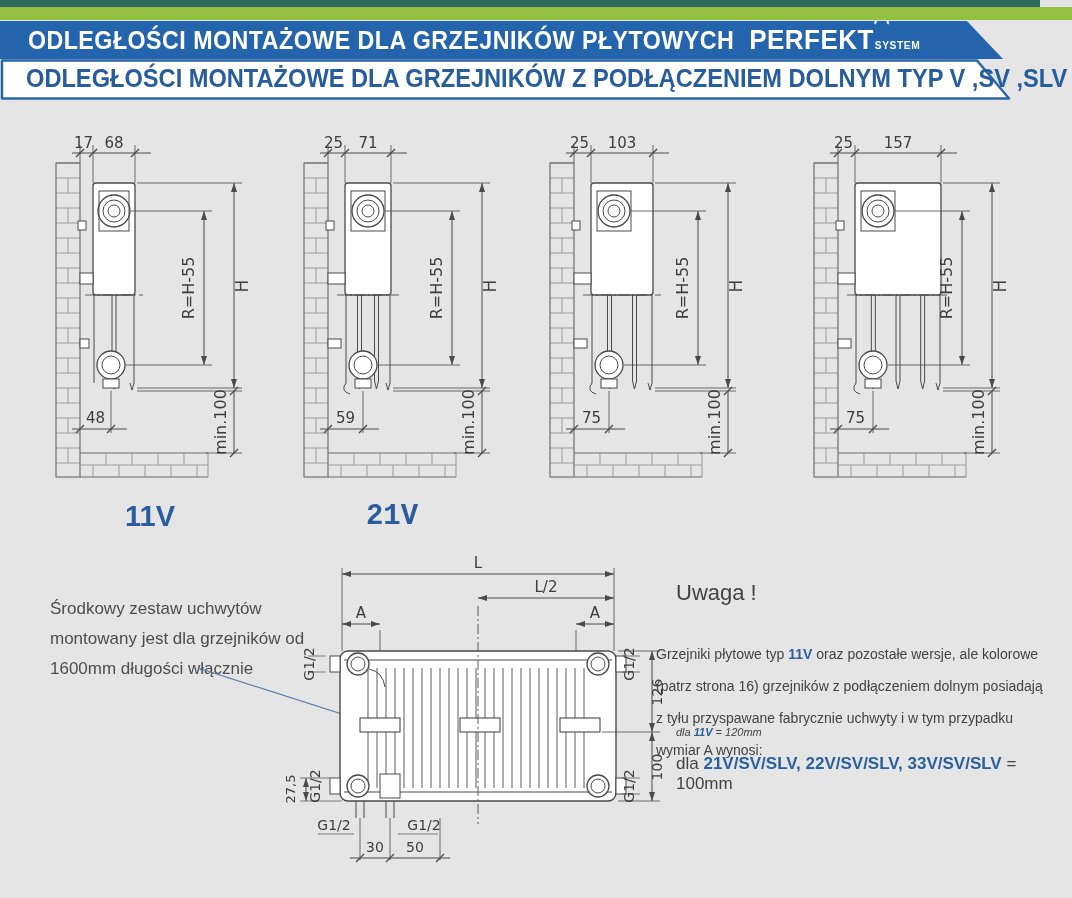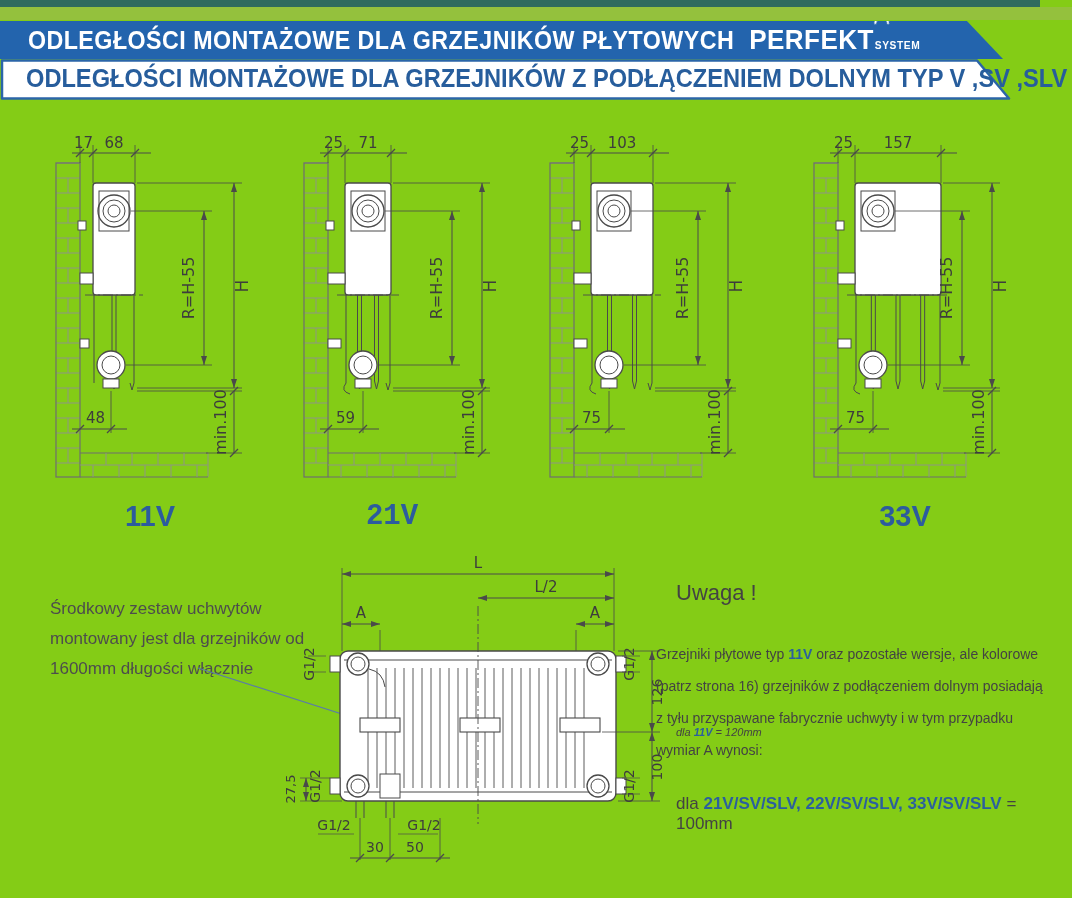--- a/index.html
+++ b/index.html
@@ -1,16 +1,16 @@
 <!DOCTYPE html>
 <html><head>
 <meta charset="utf-8">
 <style>
   html,body{margin:0;padding:0;background:#fff;}
-  .page{position:relative;width:1072px;height:898px;background:#84cc16;overflow:hidden;
+  .page{position:relative;width:1072px;height:898px;background:#e5e5e5;overflow:hidden;
         font-family:"Liberation Sans",sans-serif;}
   
   .bar-teal{position:absolute;left:0;top:0;width:1040px;height:7px;background:#2f6b5e;}
   .bar-green{position:absolute;left:0;top:7px;width:1072px;height:13px;background:#94c13d;}
   .banner1{position:absolute;left:0;top:21px;width:1003px;height:38px;background:#2364ad;
            clip-path:polygon(0 0,96.4% 0,100% 100%,0 100%);
            display:flex;align-items:center;}
   .banner1-inner{display:flex;align-items:baseline;gap:16px;padding-left:30px;
            transform:scaleX(.93);transform-origin:left center;white-space:nowrap;}
   .b1-text{color:#fff;font-weight:bold;font-size:25px;letter-spacing:.5px;}
@@ -34,21 +34,21 @@
   .note-left{position:absolute;left:50px;top:594px;width:268px;font-size:17px;
            color:#4d4d4d;line-height:30px;}
   .rear-svg{position:absolute;left:268px;top:556px;}
   .leader-svg{position:absolute;left:140px;top:635px;pointer-events:none;}
   .caption{position:absolute;left:458px;top:845px;font-size:16px;color:#4a4a4a;white-space:nowrap;}
   .hl{color:#2b5f9e;font-weight:bold;}
   .note-right-title{position:absolute;left:676px;top:580px;font-size:22px;color:#434343;}
   .note-right-para{position:absolute;left:656px;top:638px;width:392px;font-size:14px;
            color:#434343;line-height:32px;}
   .note-right-l1{position:absolute;left:676px;top:726px;font-size:11px;color:#434343;font-style:italic;}
-  .note-right-l2{position:absolute;left:676px;top:754px;font-size:17px;color:#434343;margin-top:40px;}
+  .note-right-l2{position:absolute;left:676px;top:754px;font-size:17px;color:#434343;}
 </style>
 </head>
 <body>
 
 <div class="page">
 
   <div class="bar-teal"></div>
   <div class="bar-green"></div>
 
   <div class="banner1">
@@ -466,21 +466,20 @@
       <text x="198" y="289" fill="#3d3d3d" font-size="16" text-anchor="middle" font-family="'DejaVu Sans',sans-serif" transform="rotate(-90 198 289)">min.100</text>
       <line x1="44" y1="296" x2="103" y2="296" stroke="#4a4a4a" stroke-width="1" fill="none"></line>
       <line x1="48" y1="300" x2="56" y2="292" stroke="#4a4a4a" stroke-width="1.2" fill="none"></line>
       <line x1="83" y1="300" x2="91" y2="292" stroke="#4a4a4a" stroke-width="1.2" fill="none"></line>
       <line x1="87" y1="258" x2="87" y2="300" stroke="#4a4a4a" stroke-width="0.8" fill="none"></line>
       <text x="69.5" y="290" fill="#3d3d3d" font-size="15" text-anchor="middle" font-family="'DejaVu Sans',sans-serif">75</text>
     </svg>
 
   <div id="type0" class="type-label">11V</div>
   <div id="type1" class="type-label">21V</div>
-  <div id="type3" class="type-label">33V</div>
 
   <div class="note-left">Środkowy zestaw uchwytów montowany jest dla grzejników od 1600mm długości włącznie</div>
 
   <svg class="leader-svg" width="345" height="135" viewBox="0 0 345 135">
     <line x1="58" y1="33" x2="330" y2="120" stroke="#5b7ca8" stroke-width="1.2"></line>
   </svg>
 
   <svg id="rearSvg" class="rear-svg" width="404" height="310" viewBox="0 0 404 310">
       <line x1="74" y1="18" x2="346" y2="18" stroke="#4a4a4a" stroke-width="1" fill="none"></line>
       <path d="M74 18 l9 -3 l0 6 Z" fill="#4a4a4a"></path>

